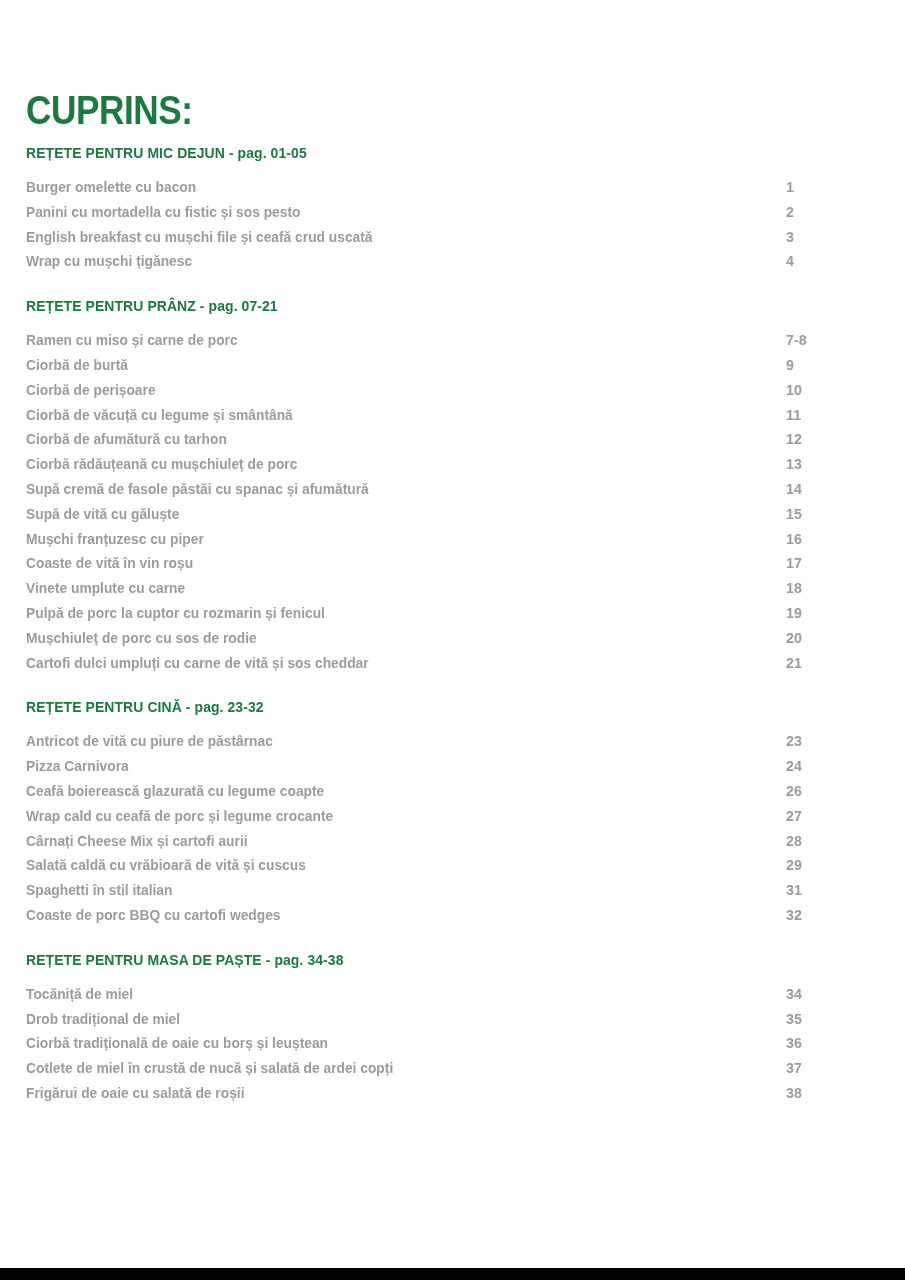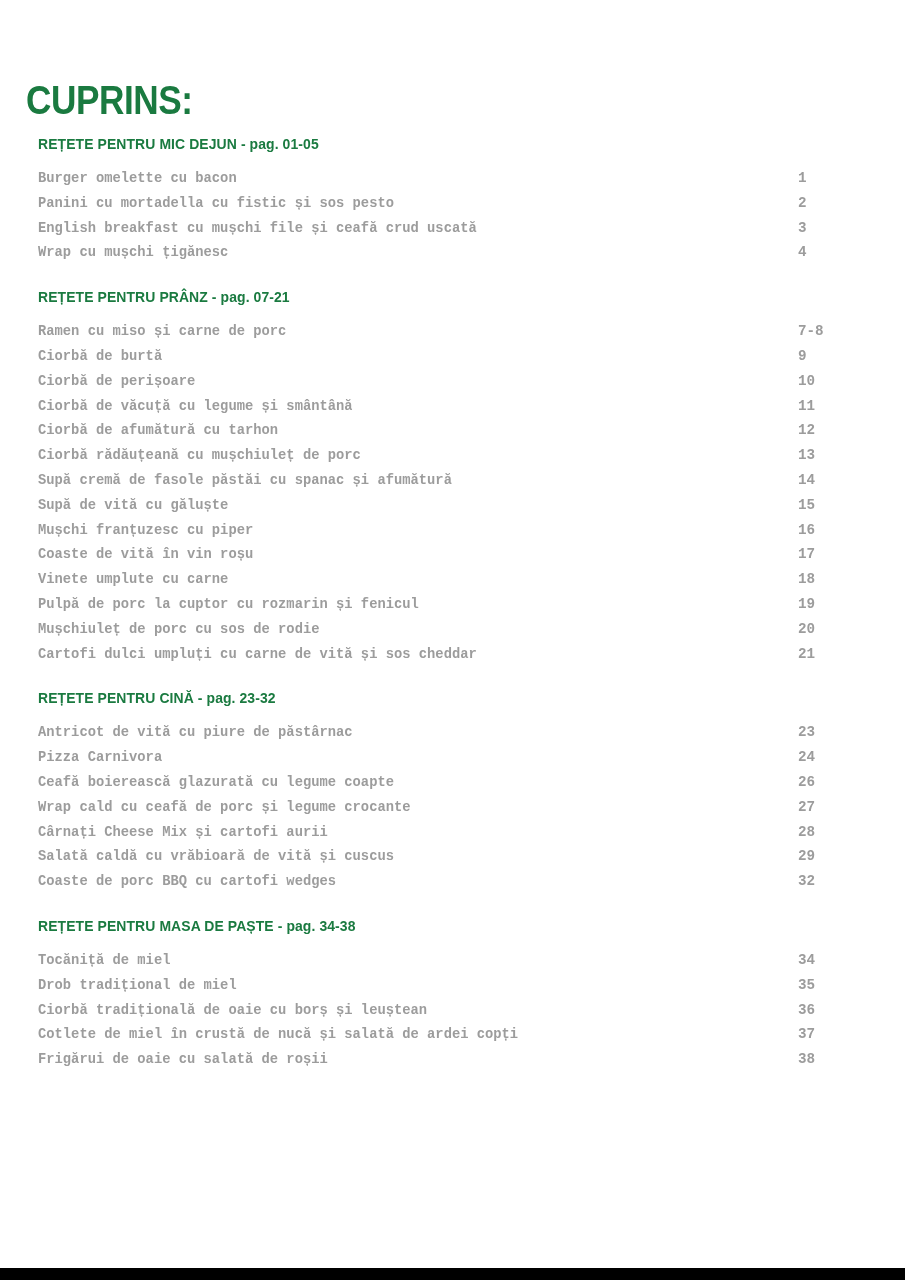--- a/index.html
+++ b/index.html
@@ -21,40 +21,40 @@
     left: 0; top: 0;
     width: 905px;
     height: 1280px;
     background: #ffffff;
     box-sizing: border-box;
   }
 
   .content {
     position: absolute;
     left: 26px;
-    top: 78px;
+    top: 88px;
     width: 810px;
   }
 
   
   .doc-title {
     color: #1a7a40;
     font-family: "Liberation Sans", sans-serif;
     font-weight: bold;
     font-size: 40px;
     line-height: 44px;
     letter-spacing: -0.5px;
     transform: scaleX(0.88);
     transform-origin: left center;
     margin: 0 0 11px 0;
     white-space: nowrap;
   }
 
   
-  .section { margin: 12px; }
+  .section { margin: 0; }
   .section + .section { margin-top: 22px; }
 
   .section-header {
     color: #1a7a40;
     font-family: "Liberation Sans", sans-serif;
     font-weight: bold;
     font-size: 15.5px;
     line-height: 19px;
     letter-spacing: 0.1px;
     transform: scaleX(0.9);
@@ -65,21 +65,21 @@
 
   .entries { margin: 0; padding: 0; }
 
   
   .toc-row {
     display: flex;
     align-items: baseline;
     width: 810px;
     height: 24.8px;
     color: #9c9c9c;
-    font-family: Liberation Mono, monospace;
+    font-family: Liberation Sans, sans-serif;
     font-weight: bold;
     font-size: 15.5px;
     line-height: 24.8px;
     white-space: nowrap;
   }
 
   .toc-title {
     transform: scaleX(0.89);
     transform-origin: left center;
     flex: 0 0 auto;
@@ -269,20 +269,25 @@
               <span class="toc-title">Cârnați Cheese Mix și cartofi aurii</span>
               <span class="toc-leader"></span>
               <span class="toc-page">28</span>
             </div>
             <div class="toc-row gap">
               <span class="toc-title">Salată caldă cu vrăbioară de vită și cuscus</span>
               <span class="toc-leader"></span>
               <span class="toc-page">29</span>
             </div>
             <div class="toc-row gap">
+              <span class="toc-title">Spaghetti în stil italian</span>
+              <span class="toc-leader"></span>
+              <span class="toc-page">31</span>
+            </div>
+            <div class="toc-row gap">
               <span class="toc-title">Coaste de porc BBQ cu cartofi wedges</span>
               <span class="toc-leader"></span>
               <span class="toc-page">32</span>
             </div>
           </div>
         </div>
         <div class="section">
           <div class="section-header">REȚETE PENTRU MASA DE PAȘTE - pag. 34-38</div>
           <div class="entries">
             <div class="toc-row">

